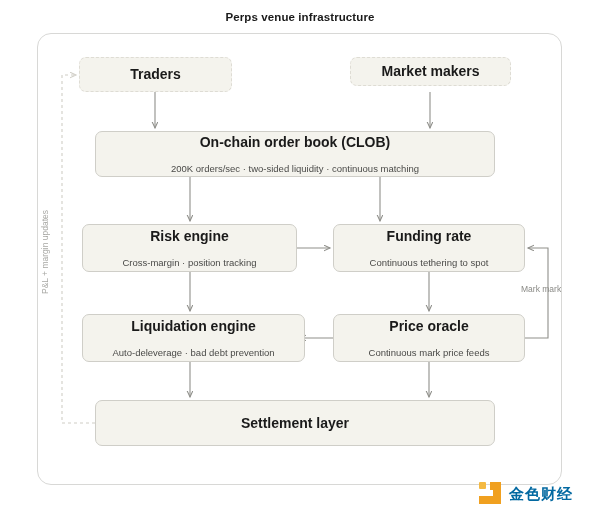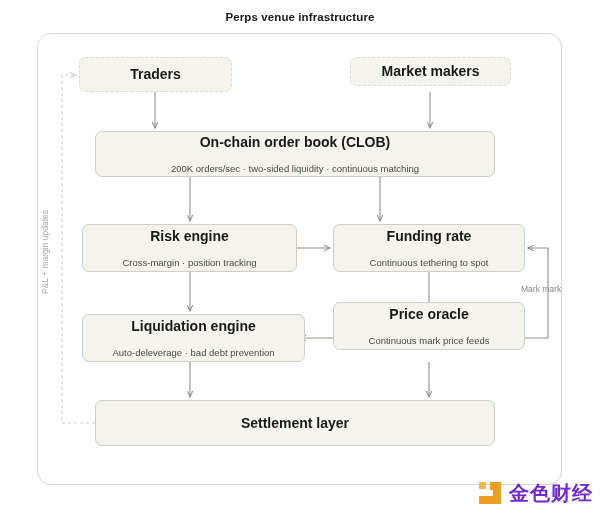--- a/index.html
+++ b/index.html
@@ -76,21 +76,21 @@
     line-height: 1.2;
     margin-top: 12px;
   }
 
   #node-traders   { left: 79px;  top: 57px;  width: 153px; height: 35px; }
   #node-makers    { left: 350px; top: 57px;  width: 161px; height: 29px; }
   #node-clob      { left: 95px;  top: 131px; width: 400px; height: 46px; }
   #node-risk      { left: 82px;  top: 224px; width: 215px; height: 48px; }
   #node-funding   { left: 333px; top: 224px; width: 192px; height: 48px; }
   #node-liquidation { left: 82px; top: 314px; width: 223px; height: 48px; }
-  #node-oracle    { left: 333px; top: 302px; width: 192px; height: 48px; }
+  #node-oracle    { left: 333px; top: 314px; width: 192px; height: 48px; }
   #node-settlement{ left: 95px;  top: 400px; width: 400px; height: 46px; }
 
   .edge-label {
     position: absolute;
     font-size: 8.5px;
     color: #8a8a86;
     white-space: nowrap;
   }
   #label-mark-price {
     left: 521px;
@@ -115,23 +115,23 @@
 
   #watermark {
     position: absolute;
     left: 478px;
     top: 481px;
     display: flex;
     align-items: center;
     gap: 7px;
   }
   #watermark-text {
-    font-size: 20px;
+    font-size: 15px;
     font-weight: bold;
-    color: #6d28d9;
+    color: #0369a1;
     letter-spacing: 1px;
     line-height: 1;
   }
 </style>
 </head>
 <body>
 
 <div id="diagram-title">Perps venue infrastructure</div>
 
 <div id="outer-frame"></div>

